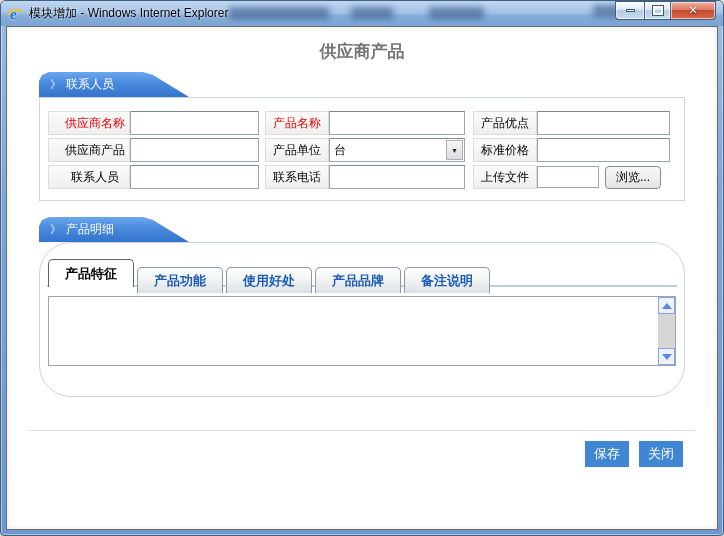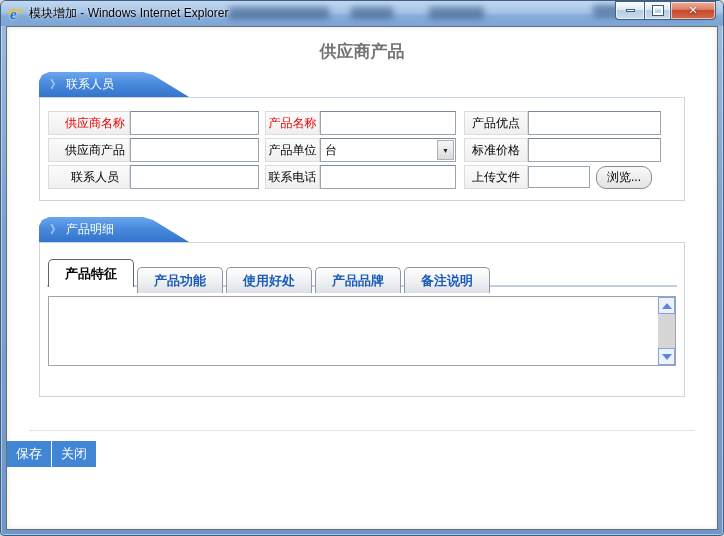--- a/index.html
+++ b/index.html
@@ -94,21 +94,21 @@
 
   
   .frm-row { display: flex; margin-bottom: 3px; }
   .cell-label {
     height: 24px; background: linear-gradient(180deg,#fbfbfb,#efefef);
     border: 1px solid #dcdcdc;
     display: flex; align-items: center; justify-content: center;
     font-size: 12px; color: #000; white-space: nowrap;
   }
   .cell-label.req { color: #ee0000; }
-  .w-lab1 { width: 82px; padding-left: 12px; } .w-lab2 { width: 55px; font-family: Liberation Mono, monospace; } .w-lab3 { width: 64px; }
+  .w-lab1 { width: 82px; padding-left: 12px; } .w-lab2 { width: 64px; font-family: Liberation Mono, monospace; } .w-lab3 { width: 64px; }
   .gap1 { width: 6px; } .gap2 { width: 8px; }
   .txt-input {
     height: 24px; border: 1px solid #9aa5af; border-top-color: #7c8893;
     background: #fff; font-size: 12px; padding: 0 3px;
     font-family: "Liberation Sans", "DejaVu Sans", sans-serif;
   }
   .w-in1 { width: 129px; } .w-in2 { width: 136px; } .w-in3 { width: 133px; }
 
   .select {
     width: 136px; height: 24px;
@@ -122,27 +122,27 @@
     background: linear-gradient(180deg,#f6f6f6,#dcdcdc);
     border: 1px solid #aab2ba;
     display: flex; align-items: center; justify-content: center;
     font-size: 7px; color: #222;
   }
   .upload { display: flex; align-items: center; width: 133px; }
   .file-input { width: 62px; height: 22px; border: 1px solid #9aa5af; background: #fff; }
   .browse-btn {
     margin-left: 6px; height: 23px; padding: 0 10px;
     background: linear-gradient(180deg,#f9f9f9,#e3e3e3);
-    border: 1px solid #8b8b8b; border-radius: 10px;
+    border: 1px solid #8b8b8b; border-radius: 4px;
     font-size: 12px; color: #000; cursor: default;
     font-family: "Liberation Sans", "DejaVu Sans", sans-serif;
   }
 
   
-  .box2 { height: 155px; padding: 16px 7px 0 7px; }
+  .box2 { height: 155px; padding: 16px 7px 0 7px; border-radius: 32px; }
   .tabs-row { display: flex; border-bottom: 2px solid #c2cedd; padding-left: 1px; }
   .tab {
     width: 86px; height: 26px; margin-right: 3px;
     border: 1px solid #8a99a8; border-bottom: none;
     border-radius: 5px 5px 0 0;
     background: linear-gradient(180deg,#ffffff,#eef0f2 55%,#dde1e6);
     color: #1b5cb8; font-weight: bold; font-size: 13px;
     display: flex; align-items: center; justify-content: center;
     cursor: default; position: relative; top: 8px;
   }
@@ -165,21 +165,21 @@
     background: #ecf1fa; border: 1px solid #7da4ed;
     display: flex; align-items: center; justify-content: center;
     cursor: default;
   }
   .tri-up { width: 0; height: 0; border-left: 5px solid transparent; border-right: 5px solid transparent; border-bottom: 6px solid #5b87e0; }
   .tri-down { width: 0; height: 0; border-left: 5px solid transparent; border-right: 5px solid transparent; border-top: 6px solid #5b87e0; }
 
   .bottom-rule { margin: 33px 22px 0 22px; border-top: 1px solid #e2e2e2; }
   .footer {
     margin-top: 10px; padding-right: 34px;
-    display: flex; justify-content: flex-start; gap: 1px;
+    display: flex; justify-content: flex-end; gap: 10px;
   }
   .btn-blue {
     background: #4186d5; color: #fff; border: none;
     font-size: 13px; padding: 4px 9px; cursor: default;
     font-family: "Liberation Sans", "DejaVu Sans", sans-serif;
   }
 </style>
 </head>
 <body>
 

